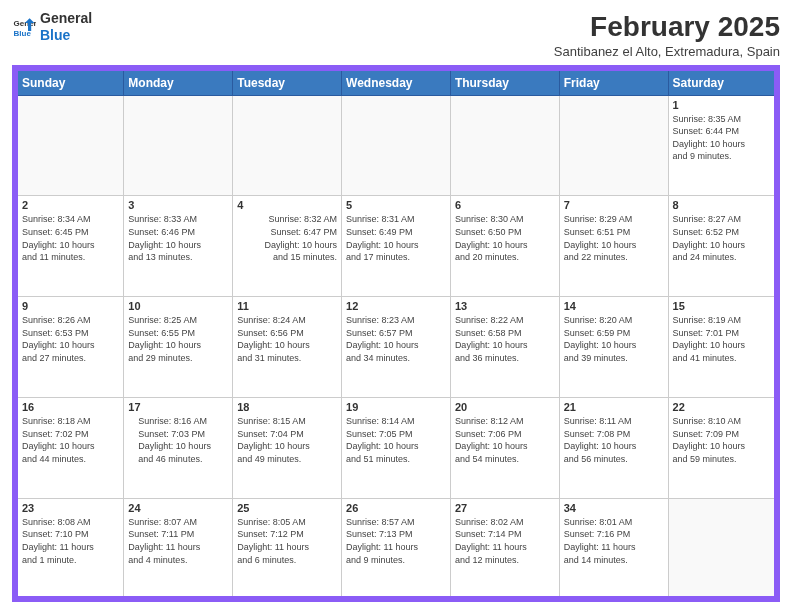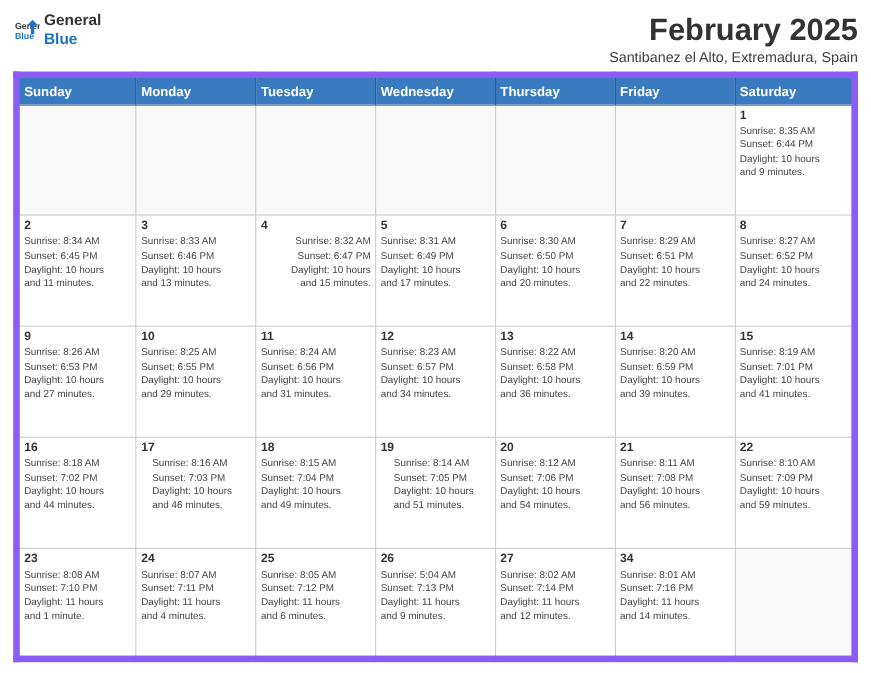--- a/index.html
+++ b/index.html
@@ -263,21 +263,21 @@
           </td>
           <td>
             <span class="day-num">18</span>
             <div class="day-info" style="white-space: pre-line;">Sunrise: 8:15 AM
 Sunset: 7:04 PM
 Daylight: 10 hours
 and 49 minutes.</div>
           </td>
           <td>
             <span class="day-num">19</span>
-            <div class="day-info" style="white-space: pre-line; margin-left: 12px;">Sunrise: 8:14 AM
+            <div class="day-info" style="white-space: pre-line;">Sunrise: 8:14 AM
 Sunset: 7:05 PM
 Daylight: 10 hours
 and 51 minutes.</div>
           </td>
           <td>
             <span class="day-num">20</span>
             <div class="day-info" style="white-space: pre-line;">Sunrise: 8:12 AM
 Sunset: 7:06 PM
 Daylight: 10 hours
 and 54 minutes.</div>
@@ -314,21 +314,21 @@
           </td>
           <td>
             <span class="day-num">25</span>
             <div class="day-info" style="white-space: pre-line;">Sunrise: 8:05 AM
 Sunset: 7:12 PM
 Daylight: 11 hours
 and 6 minutes.</div>
           </td>
           <td>
             <span class="day-num">26</span>
-            <div class="day-info" style="white-space: pre-line;">Sunrise: 5:04 AM
+            <div class="day-info" style="white-space: pre-line;">Sunrise: 8:57 AM
 Sunset: 7:13 PM
 Daylight: 11 hours
 and 9 minutes.</div>
           </td>
           <td>
             <span class="day-num">27</span>
             <div class="day-info" style="white-space: pre-line;">Sunrise: 8:02 AM
 Sunset: 7:14 PM
 Daylight: 11 hours
 and 12 minutes.</div>

